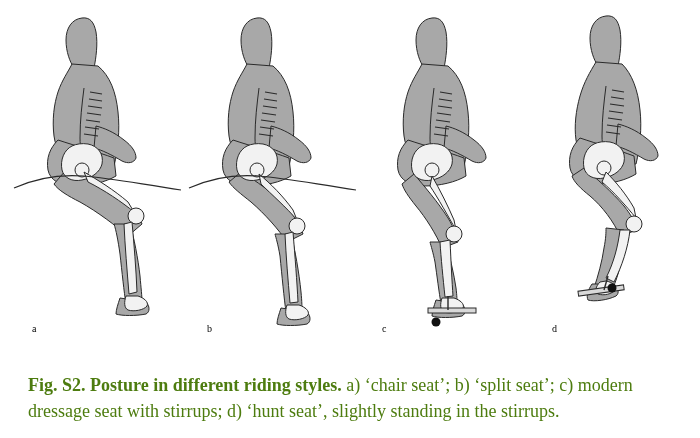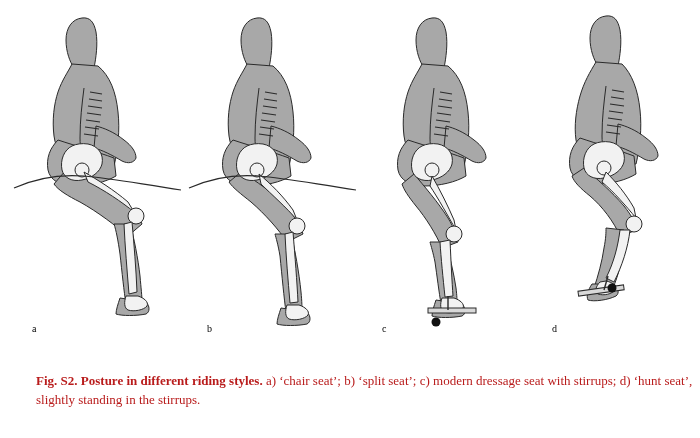--- a/index.html
+++ b/index.html
@@ -40,27 +40,27 @@
     position: absolute;
     bottom: 18px;
     left: 22px;
     font-family: "Liberation Serif", serif;
     font-size: 10px;
     color: #000000;
     letter-spacing: 0;
   }
   .caption {
     position: absolute;
-    left: 36px;
+    left: 28px;
     top: 372px;
     width: 664px;
     font-family: "Liberation Serif", serif;
-    font-size: 13px;
+    font-size: 18px;
     line-height: 1.45;
-    color: #b91c1c;
+    color: #4d7c0f;
   }
   .caption .lead {
     font-weight: bold;
   }
   .sep {
     position: absolute;
     left: 0;
     top: 360px;
     width: 700px;
     height: 1px;

